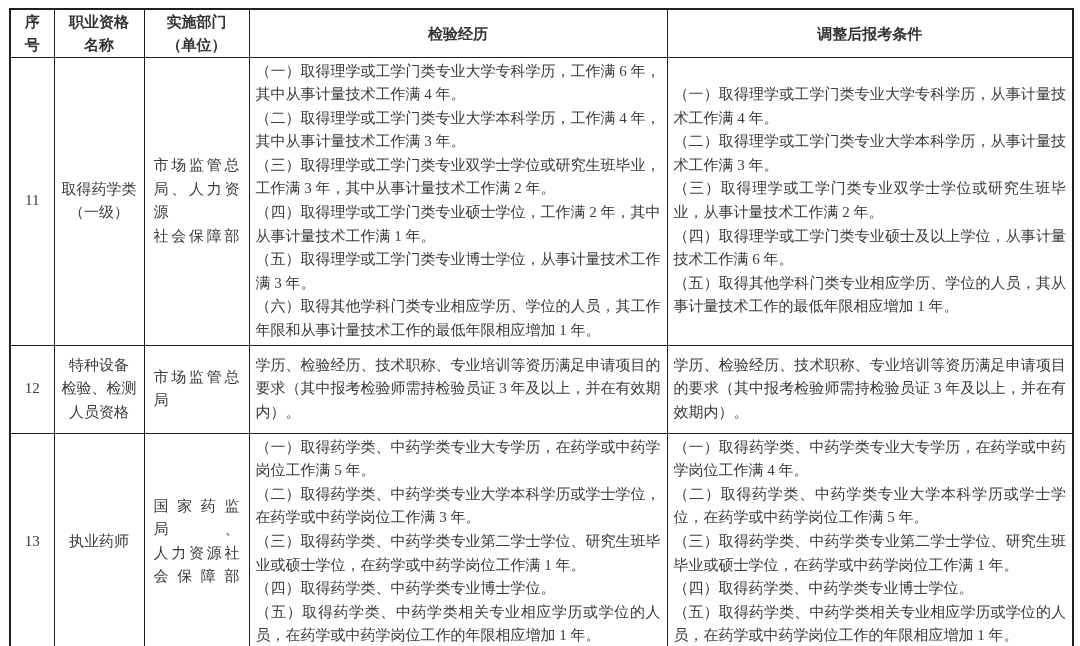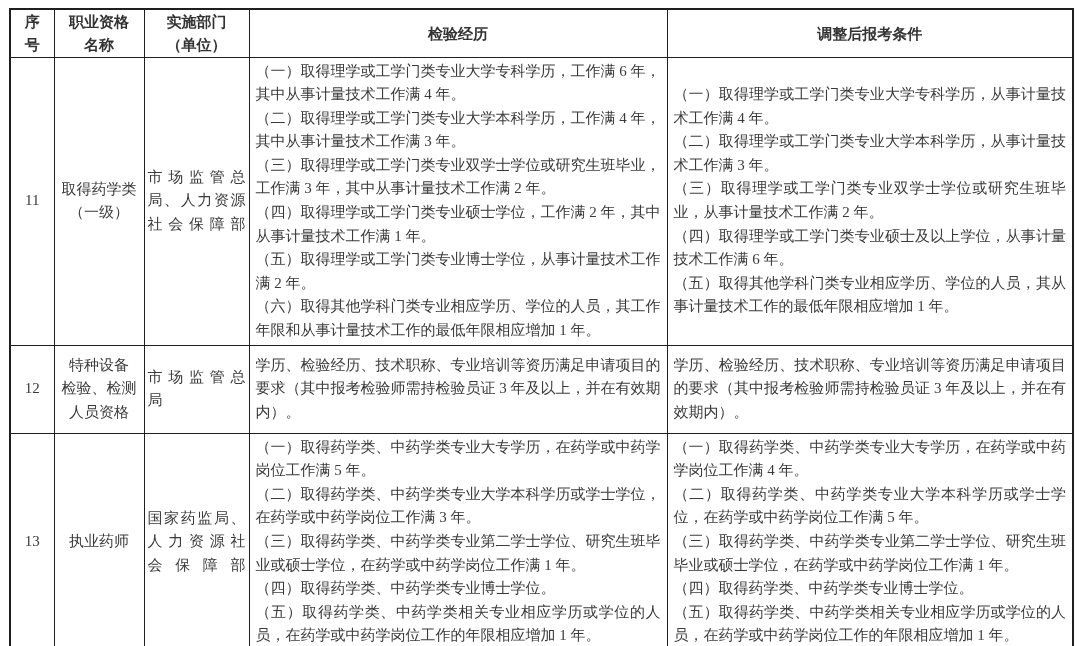--- a/index.html
+++ b/index.html
@@ -55,21 +55,21 @@
     line-height: 23.5px;
     white-space: pre-line;
     padding: 0 3px;
   }
   td.cell-dept {
     font-size: 15px;
     line-height: 23.5px;
     white-space: pre-line;
     text-align: justify;
     text-align-last: justify;
-    padding: 0 3px;
+    padding: 0 9px;
   }
   td.cell-cond {
     font-size: 15px;
     line-height: 23.6px;
     text-align: justify;
     padding: 2px 6px;
   }
   .para { margin: 0; }
 </style>
 </head>
@@ -102,21 +102,21 @@
         <td class="cell-name">取得药学类
 （一级）</td>
         <td class="cell-dept">市场监管总
 局、人力资源
 社会保障部</td>
         <td class="cell-cond">
           <p class="para">（一）取得理学或工学门类专业大学专科学历，工作满 6 年，其中从事计量技术工作满 4 年。</p>
           <p class="para">（二）取得理学或工学门类专业大学本科学历，工作满 4 年，其中从事计量技术工作满 3 年。</p>
           <p class="para">（三）取得理学或工学门类专业双学士学位或研究生班毕业，工作满 3 年，其中从事计量技术工作满 2 年。</p>
           <p class="para">（四）取得理学或工学门类专业硕士学位，工作满 2 年，其中从事计量技术工作满 1 年。</p>
-          <p class="para">（五）取得理学或工学门类专业博士学位，从事计量技术工作满 2 年。</p>
+          <p class="para">（五）取得理学或工学门类专业博士学位，从事计量技术工作满 3 年。</p>
           <p class="para">（六）取得其他学科门类专业相应学历、学位的人员，其工作年限和从事计量技术工作的最低年限相应增加 1 年。</p>
         </td>
         <td class="cell-cond">
           <p class="para">（一）取得理学或工学门类专业大学专科学历，从事计量技术工作满 4 年。</p>
           <p class="para">（二）取得理学或工学门类专业大学本科学历，从事计量技术工作满 3 年。</p>
           <p class="para">（三）取得理学或工学门类专业双学士学位或研究生班毕业，从事计量技术工作满 2 年。</p>
           <p class="para">（四）取得理学或工学门类专业硕士及以上学位，从事计量技术工作满 6 年。</p>
           <p class="para">（五）取得其他学科门类专业相应学历、学位的人员，其从事计量技术工作的最低年限相应增加 1 年。</p>
         </td>
       </tr>

